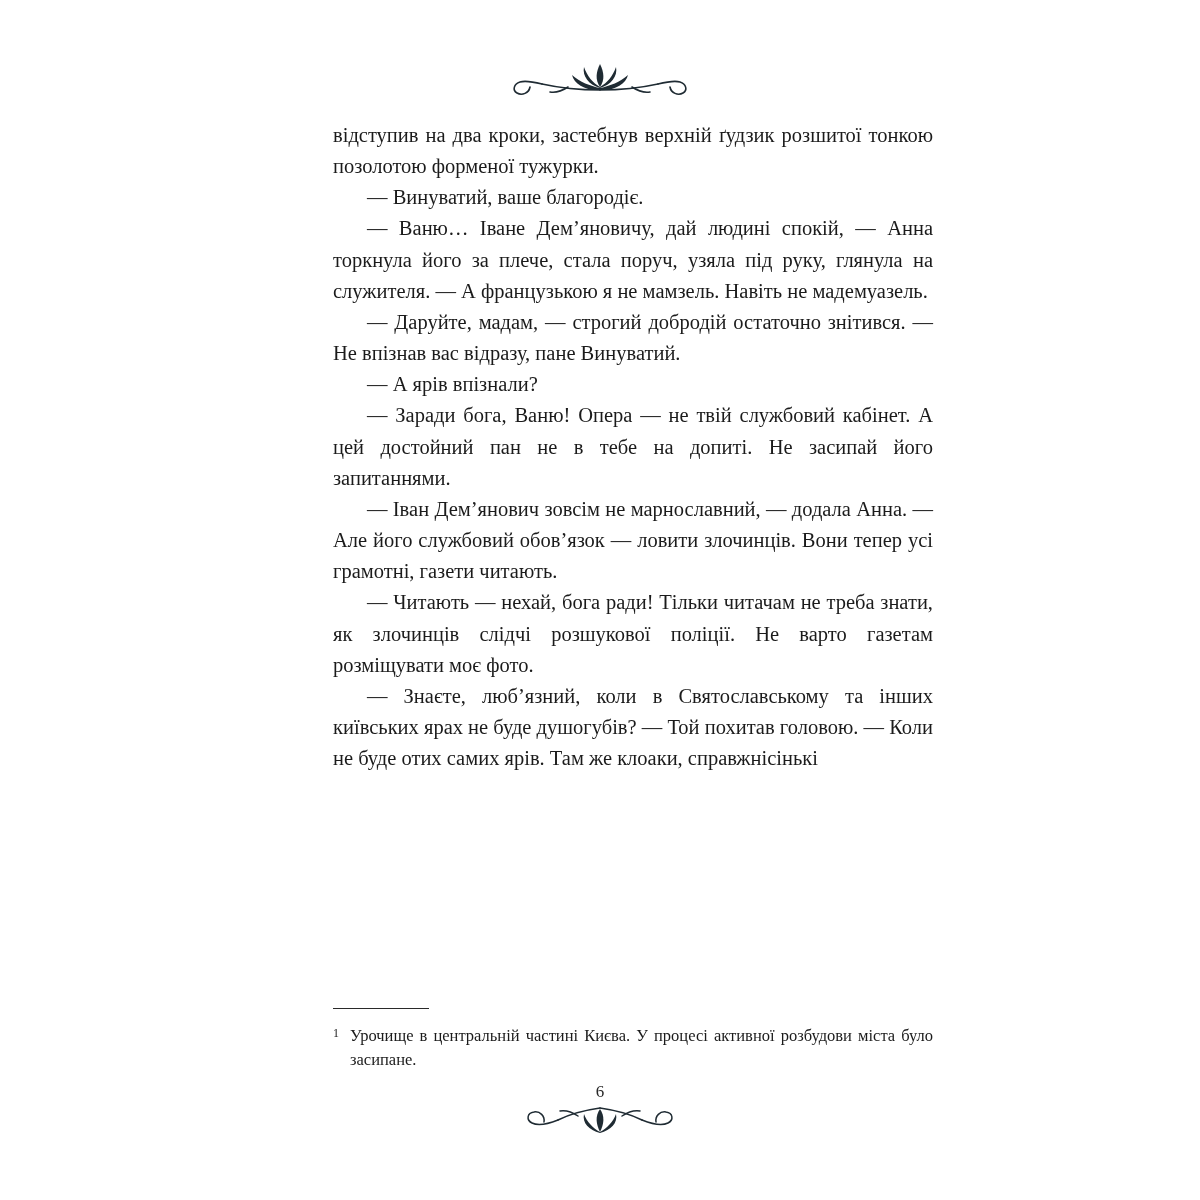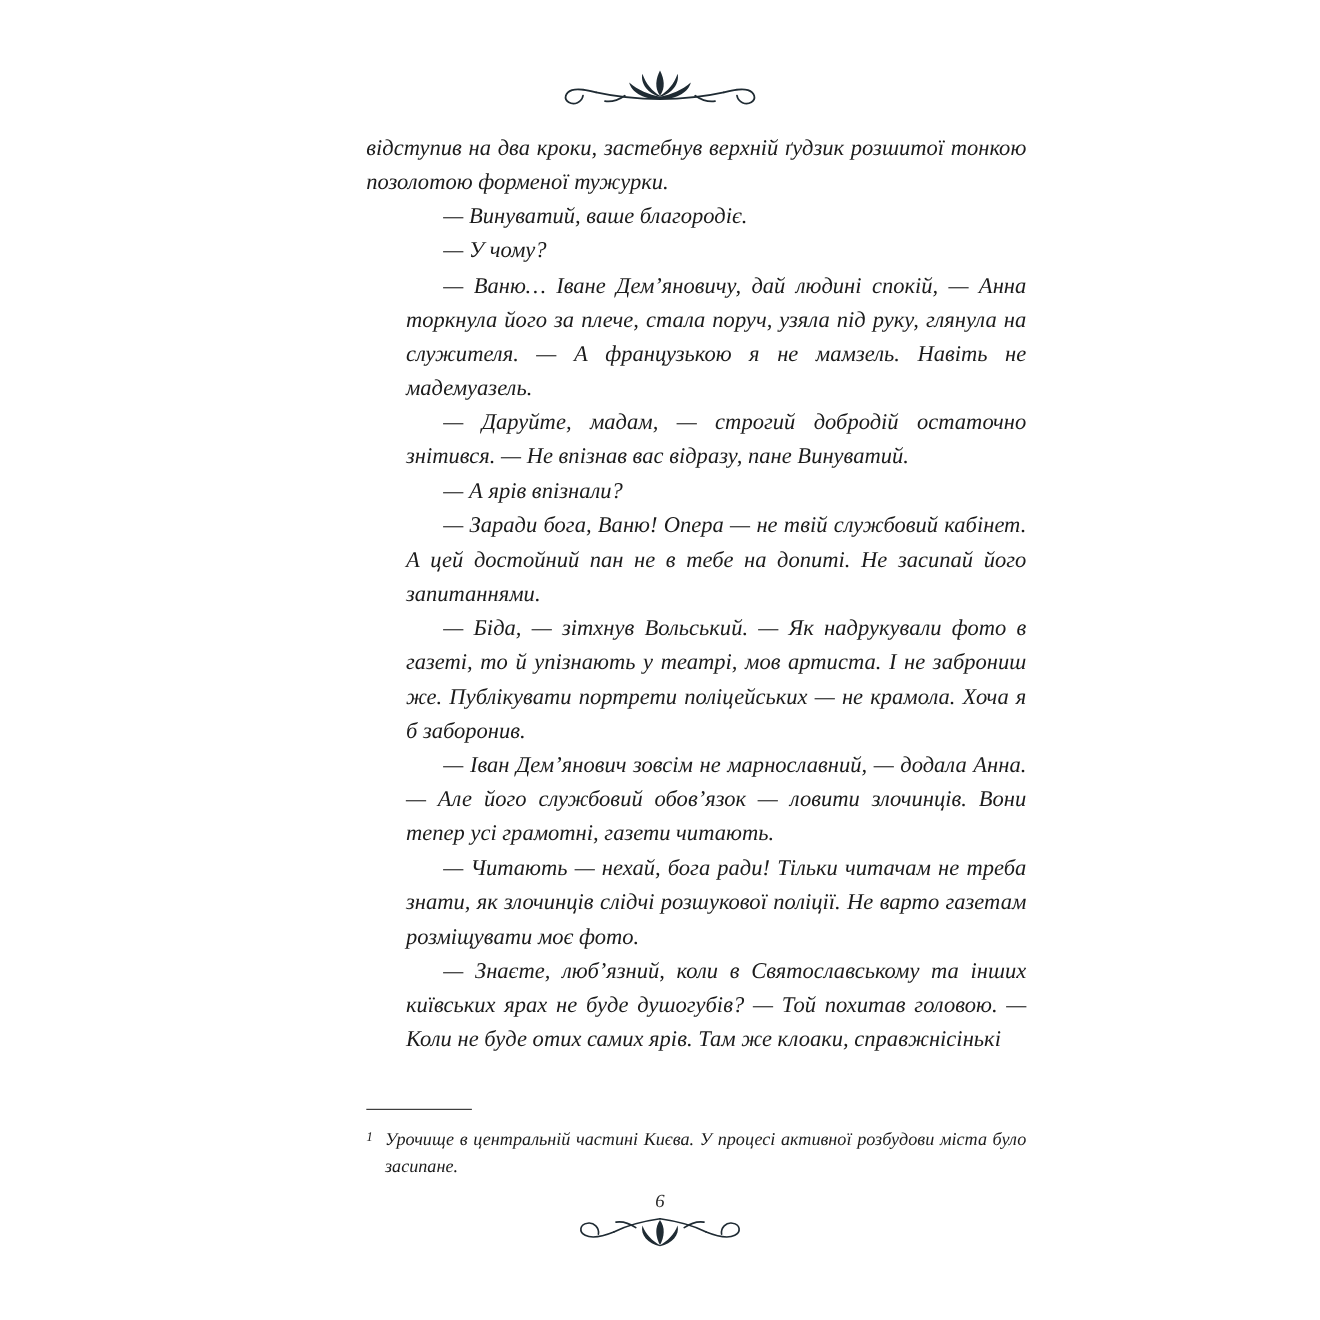--- a/index.html
+++ b/index.html
@@ -12,21 +12,20 @@
     height: 1200px;
     font-family: "Liberation Serif", serif;
     color: #1b1b1b;
     overflow: hidden;
   }
   .page {
     position: relative;
     width: 1200px;
     height: 1056px;
     box-sizing: border-box;
-    font-style: italic;
   }
   .ornament-top {
     position: absolute;
     top: 56px;
     left: 0;
     right: 0;
     display: flex;
     justify-content: center;
     align-items: center;
   }
@@ -48,21 +47,20 @@
   .text-block p {
     margin: 0;
     font-size: 20.5px;
     line-height: 1.52;
     text-align: justify;
     text-justify: inter-word;
     hyphens: manual;
   }
   .text-block p.indent {
     text-indent: 34px;
-    margin-left: 36px;
   }
   .footnote-rule {
     position: absolute;
     top: 1008px;
     left: 333px;
     width: 96px;
     height: 1px;
     background: #2a2a2a;
   }
   .footnote {
@@ -120,26 +118,24 @@
         <path d="M208 28 C216 26, 224 24, 230 26 C236 28, 238 34, 233 37 C228 40, 221 37, 220 31"></path>
         <path d="M118 31 C112 35, 106 37, 100 36"></path>
         <path d="M182 31 C188 35, 194 37, 200 36"></path>
       </g>
     </svg>
   </div>
 
   <div class="text-block">
     <p>відступив на два кроки, застебнув верхній ґудзик розшитої тонкою позолотою форменої тужурки.</p>
     <p class="indent">— Винуватий, ваше благородіє.</p>
-    <p class="indent">— У чому?</p>
     <p class="indent">— Ваню… Іване Дем’яновичу, дай людині спокій, — Анна торкнула його за плече, стала поруч, узяла під руку, глянула на служителя. — А французькою я не мамзель. Навіть не мадемуазель.</p>
     <p class="indent">— Даруйте, мадам, — строгий добродій остаточно знітився. — Не впізнав вас відразу, пане Винуватий.</p>
     <p class="indent">— А ярів впізнали?</p>
     <p class="indent">— Заради бога, Ваню! Опера — не твій службовий кабінет. А цей достойний пан не в тебе на допиті. Не засипай його запитаннями.</p>
-    <p class="indent">— Біда, — зітхнув Вольський. — Як надрукували фото в газеті, то й упізнають у театрі, мов артиста. І не заброниш же. Публікувати портрети поліцейських — не крамола. Хоча я б заборонив.</p>
     <p class="indent">— Іван Дем’янович зовсім не марнославний, — додала Анна. — Але його службовий обов’язок — ловити злочинців. Вони тепер усі грамотні, газети читають.</p>
     <p class="indent">— Читають — нехай, бога ради! Тільки читачам не треба знати, як злочинців слідчі розшукової поліції. Не варто газетам розміщувати моє фото.</p>
     <p class="indent">— Знаєте, люб’язний, коли в Святославському та інших київських ярах не буде душогубів? — Той похитав головою. — Коли не буде отих самих ярів. Там же клоаки, справжнісінькі</p>
   </div>
 
   <div class="footnote-rule"></div>
 
   <div class="footnote">
     <span class="fn-marker">1</span>
     <span class="fn-text">Урочище в центральній частині Києва. У процесі активної розбудови міста було засипане.</span>

